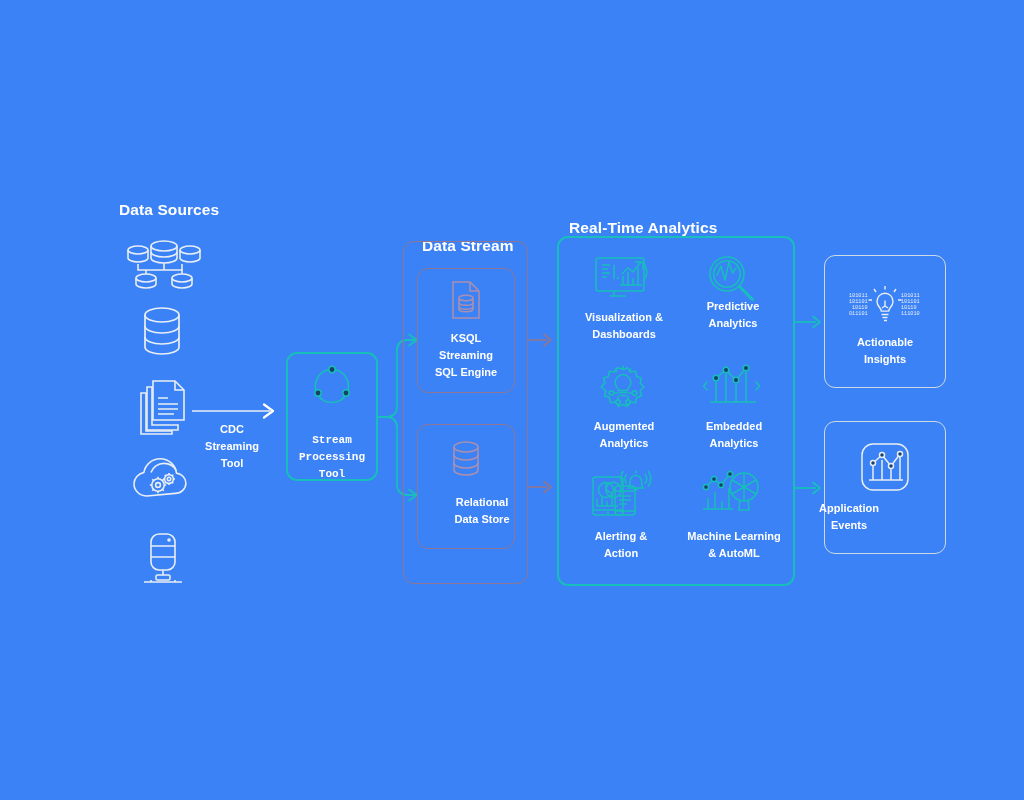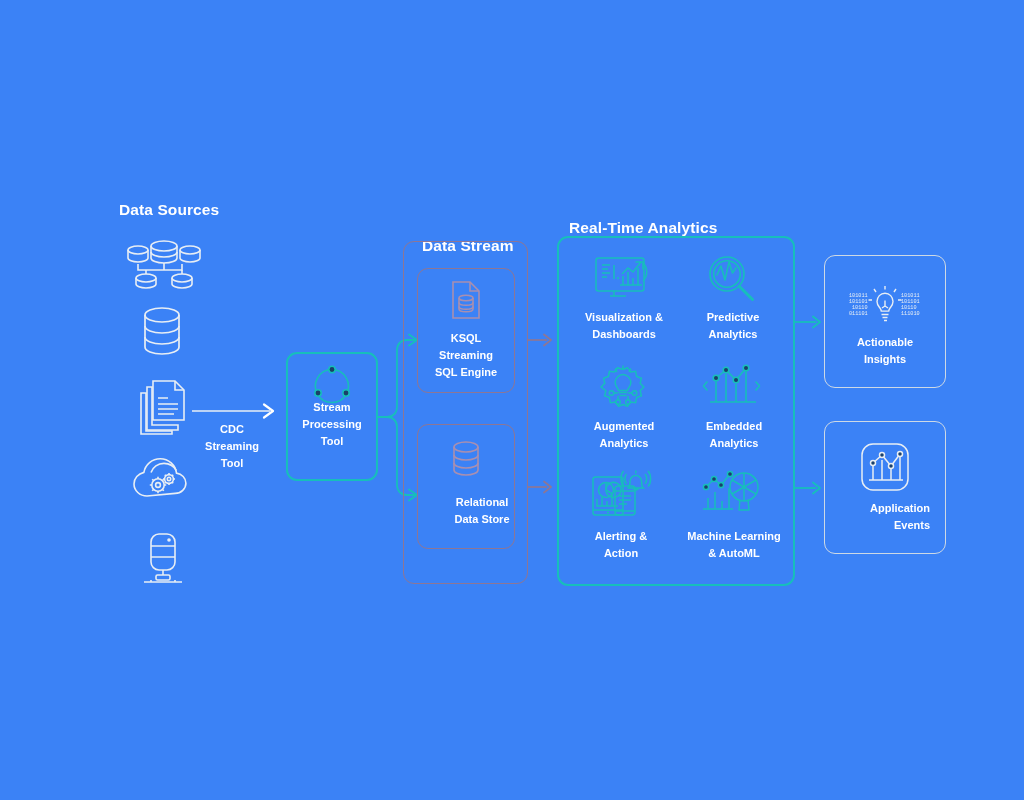--- a/index.html
+++ b/index.html
@@ -129,21 +129,21 @@
 
   <div class="box box-teal" style="left:286px; top:352px; width:92px; height:129px;"></div>
   <div class="icon-wrap" style="left:310px; top:364px; width:44px; height:44px;">
     <svg width="44" height="44" viewBox="0 0 44 44" fill="none" stroke="#17bebb" stroke-width="1.6">
       <path d="M22 5.5a16.5 16.5 0 1 1-.2 0"></path>
       <circle cx="22" cy="5.5" r="3.2" fill="#1a4069"></circle>
       <circle cx="36" cy="29" r="3.2" fill="#1a4069"></circle>
       <circle cx="8" cy="29" r="3.2" fill="#1a4069"></circle>
     </svg>
   </div>
-  <div class="label" style="left:288px; top:399px; width:88px;">Stream
+  <div class="label" style="left:288px; top:432px; width:88px;font-family:Liberation Mono, monospace;">Stream
 Processing
 Tool</div>
 
   <svg style="position:absolute; left:376px; top:330px;" width="50" height="180">
     <path d="M1 87h10c6 0 10-4 10-10V20c0-6 4-10 10-10h10" stroke="#17bebb" stroke-width="1.8" fill="none"></path>
     <path d="M33 4.5L41 10l-8 5.5" stroke="#17bebb" stroke-width="1.8" fill="none" stroke-linecap="round" stroke-linejoin="round"></path>
     <path d="M1 87h10c6 0 10 4 10 10v58c0 6 4 10 10 10h10" stroke="#17bebb" stroke-width="1.8" fill="none"></path>
     <path d="M33 159.5L41 165l-8 5.5" stroke="#17bebb" stroke-width="1.8" fill="none" stroke-linecap="round" stroke-linejoin="round"></path>
   </svg>
 
@@ -204,21 +204,21 @@
 Dashboards</div>
 
   <div class="icon-wrap" style="left:706px; top:254px; width:54px; height:50px;">
     <svg width="54" height="50" viewBox="0 0 54 50" fill="none" stroke="#17bebb" stroke-width="1.6">
       <circle cx="21" cy="20" r="17"></circle>
       <circle cx="21" cy="20" r="13.3"></circle>
       <path d="M11 21l4-9 4 14 4-18 3.5 11 3.5-5" stroke-linecap="round" stroke-linejoin="round"></path>
       <path d="M33.5 32.5l13 13" stroke-width="3" stroke-linecap="round"></path>
     </svg>
   </div>
-  <div class="label" style="left:690px; top:309px; width:86px;">Predictive
+  <div class="label" style="left:690px; top:298px; width:86px;">Predictive
 Analytics</div>
 
   <div class="icon-wrap" style="left:594px; top:360px; width:58px; height:54px;">
     <svg width="58" height="54" viewBox="0 0 58 54" fill="none" stroke="#17bebb" stroke-width="1.5">
       <path d="M29 9.5l4.5-1.8 3 4.2 5.1-.6 1 5.1 4.8 1.9-1.2 5 3.6 3.7-3.6 3.7 1.2 5-4.8 1.9-1 5.1-5.1-.6-3 4.2-4.5-1.8-4.5 1.8-3-4.2-5.1.6-1-5.1-4.8-1.9 1.2-5L7.2 27l3.6-3.7-1.2-5 4.8-1.9 1-5.1 5.1.6 3-4.2z"></path>
       <path d="M24 16.5a8.2 8.2 0 0 1 10 0c3.2 2.5 3.8 7 1.4 10.2-1.1 1.4-1.7 2.4-1.8 3.8h-9.2c-.1-1.4-.7-2.4-1.8-3.8-2.4-3.2-1.8-7.7 1.4-10.2z"></path>
       <path d="M24.6 32.5h8.8M25.6 35.5h6.8"></path>
       <path d="M29 5.5v4M21 8.5l2 3.5M37 8.5l-2 3.5"></path>
       <circle cx="17.5" cy="33" r="2.3"></circle>
       <circle cx="40.5" cy="33" r="2.3"></circle>
@@ -322,16 +322,16 @@
       <rect x="4" y="4" width="46" height="46" rx="11"></rect>
       <path d="M15 40V25M24 40V20M33 40V28M42 40V17"></path>
       <path d="M11 40h34"></path>
       <path d="M15 23l9-8 9 11 9-12" stroke-linecap="round" stroke-linejoin="round"></path>
       <circle cx="15" cy="23" r="2.5" fill="#1a4069"></circle>
       <circle cx="24" cy="15" r="2.5" fill="#1a4069"></circle>
       <circle cx="33" cy="26" r="2.5" fill="#1a4069"></circle>
       <circle cx="42" cy="14" r="2.5" fill="#1a4069"></circle>
     </svg>
   </div>
-  <div class="label" style="left:840px; top:500px; width:90px;text-align:right;">Application
+  <div class="label" style="left:804px; top:500px; width:90px;">Application
 Events</div>
 
 </div>
 
 </body></html>

